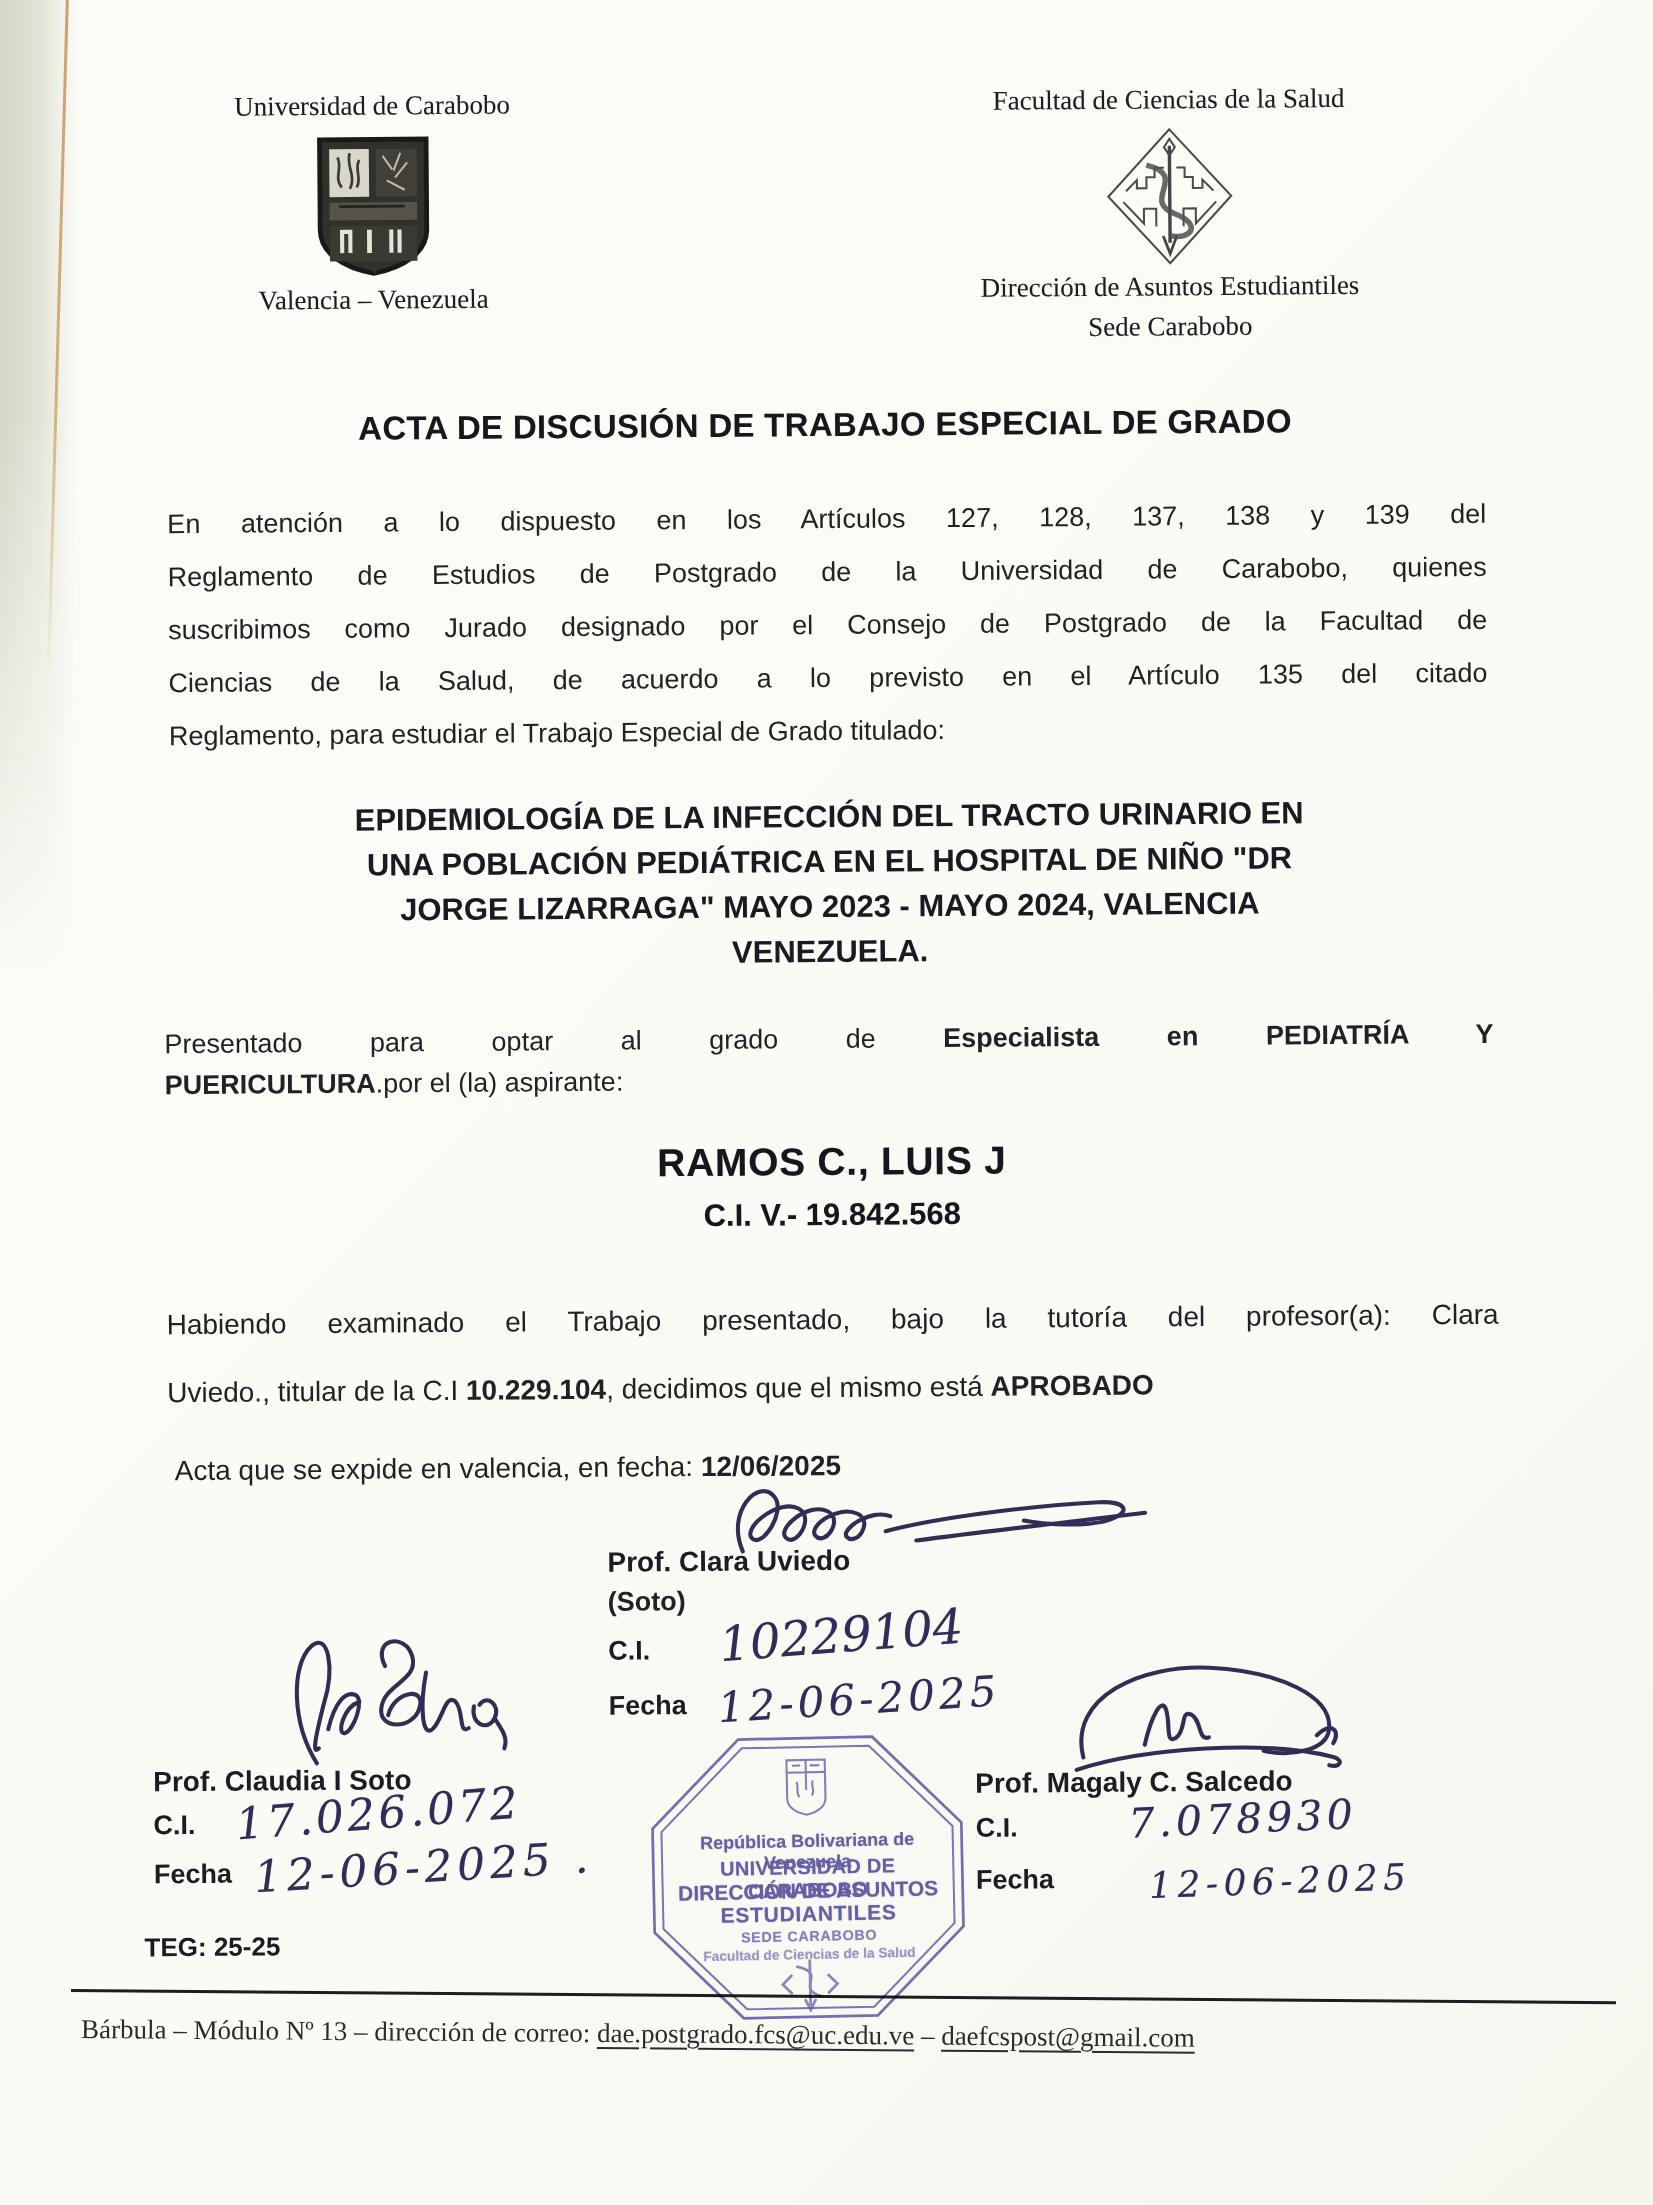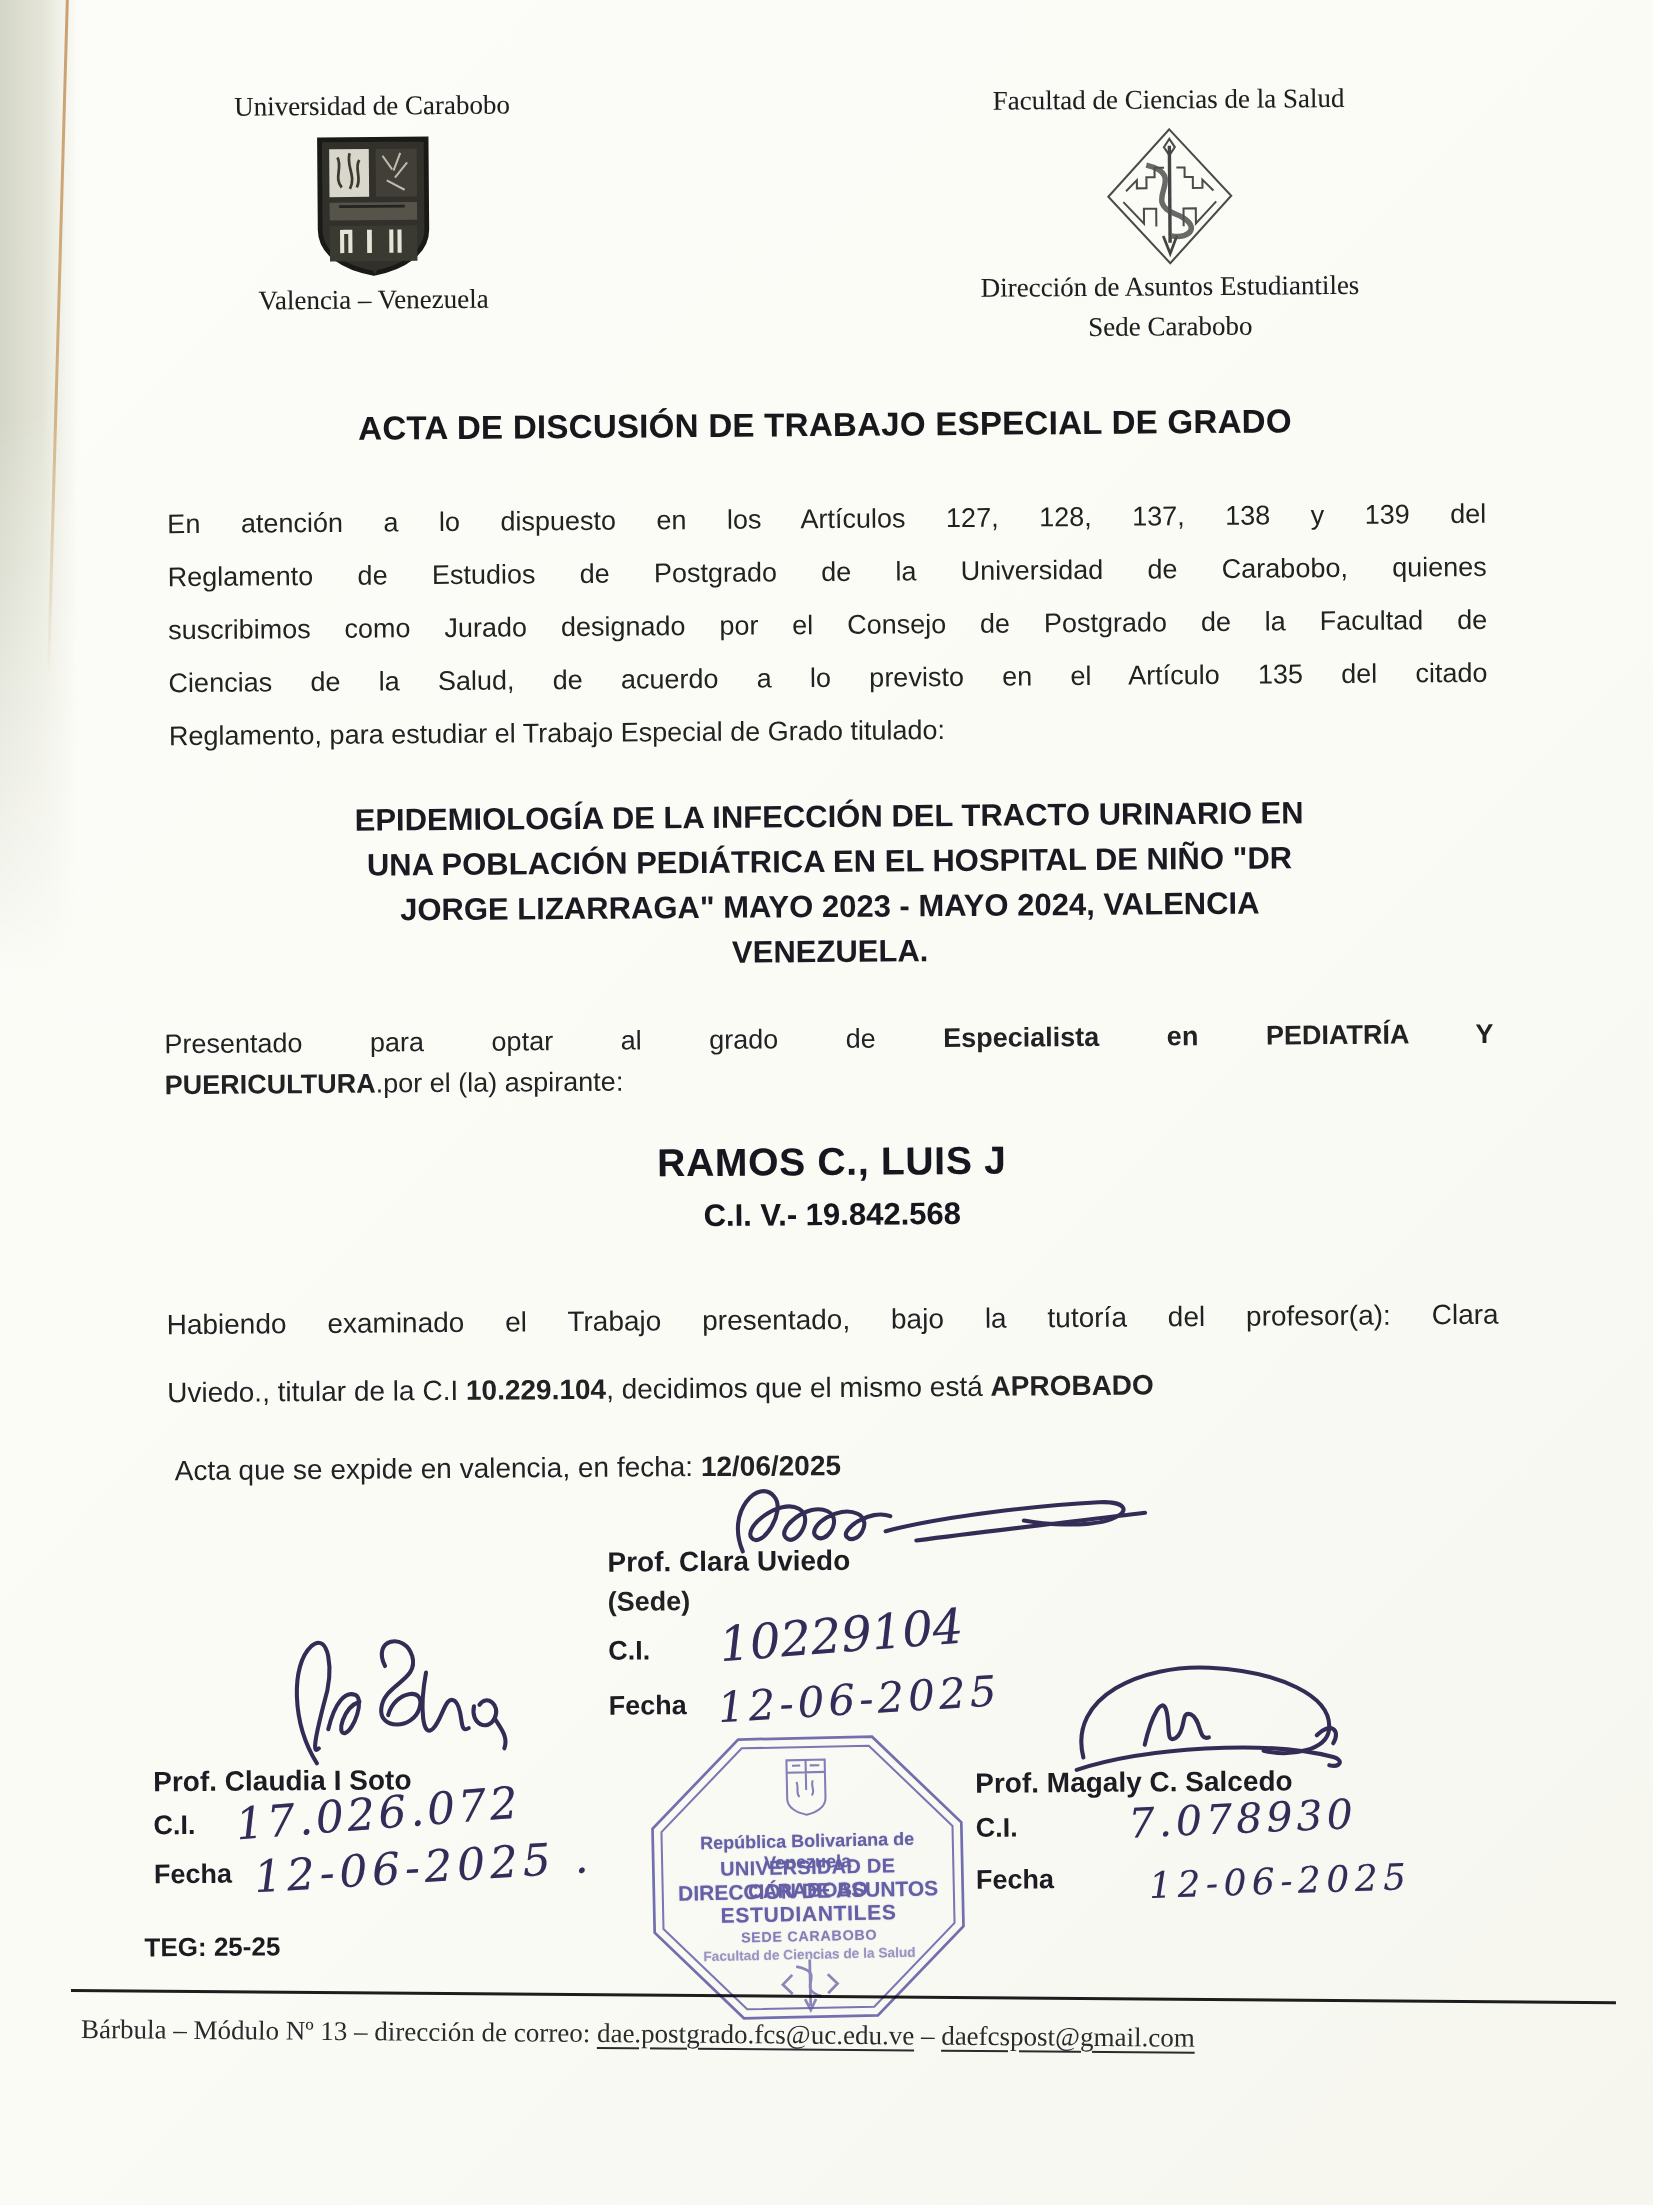--- a/index.html
+++ b/index.html
@@ -192,21 +192,21 @@
     </div>
 
     <svg class="sigsvg" style="left:707px;top:1469px;" width="451" height="109" viewBox="0 0 660 160">
       <g fill="none" stroke="#342c55" stroke-width="6" stroke-linecap="round">
         <path d="M45,120 C20,60 70,12 92,40 C110,62 72,118 58,100 C46,84 100,42 128,58 C152,72 122,116 108,100 C96,86 142,48 170,62 C194,74 166,114 152,98 C140,84 186,52 214,66 C238,78 212,114 198,100 C188,90 232,58 262,70"></path>
         <path d="M255,92 C340,70 480,56 568,52 C610,50 618,68 580,79 C546,88 488,84 458,78"></path>
         <path d="M300,106 C410,92 550,78 636,68"></path>
       </g>
     </svg>
     <div class="sig-label sig-clara-name">Prof. Clara Uviedo</div>
-    <div class="sig-clara-role">(Sede)</div>
+    <div class="sig-clara-role">(Soto)</div>
     <div class="sig-sub sig-clara-ci-l">C.I.</div>
     <div class="hand sig-clara-ci-v z-hand">10229104</div>
     <div class="sig-sub sig-clara-fe-l">Fecha</div>
     <div class="hand sig-clara-fe-v z-hand">12-06-2025</div>
 
     <svg class="sigsvg" style="left:246px;top:1623px;" width="273" height="150" viewBox="0 0 400 220">
       <g fill="none" stroke="#342c55" stroke-width="6" stroke-linecap="round">
         <path d="M95,200 C58,140 58,55 88,28 C114,6 122,62 106,112 C96,150 86,190 98,178"></path>
         <path d="M112,150 C122,110 138,94 152,100 C166,106 150,152 136,156 C124,158 134,118 158,110"></path>
         <path d="M196,58 C176,18 226,8 236,44 C246,80 194,84 190,120 C186,152 236,152 246,120 C256,88 210,94 200,130"></path>

